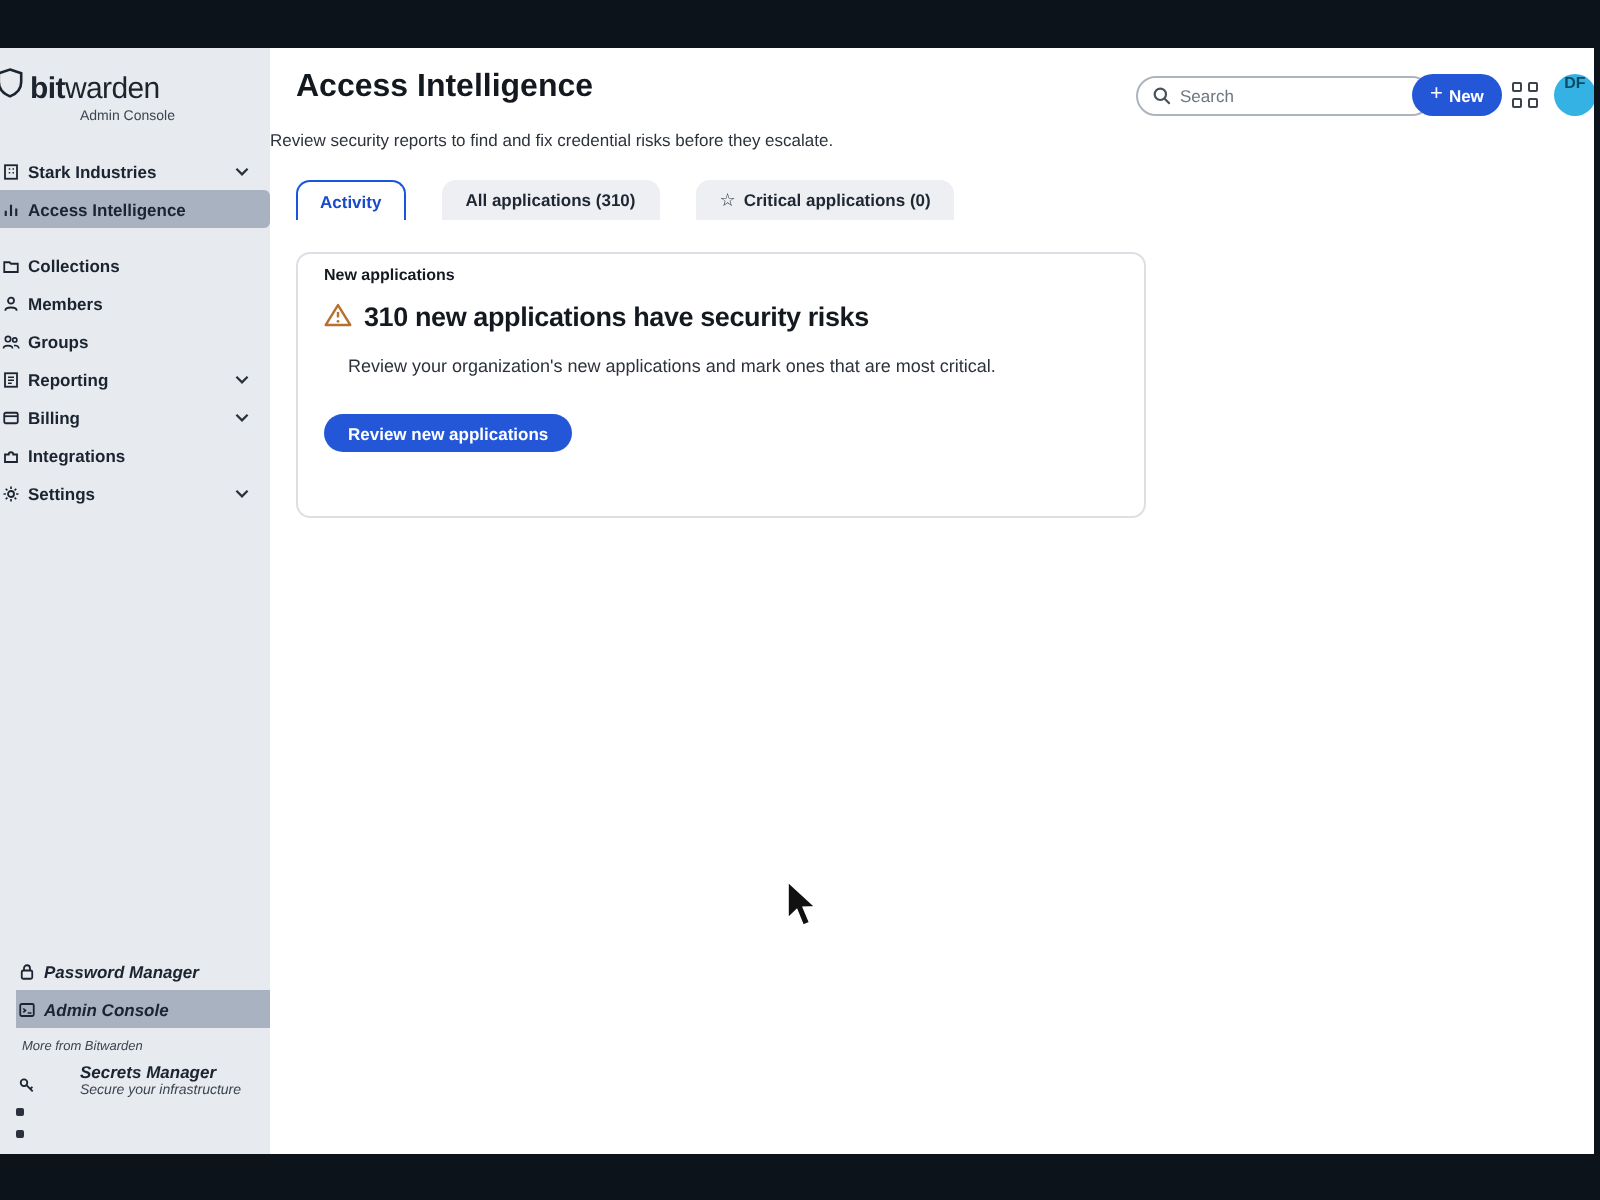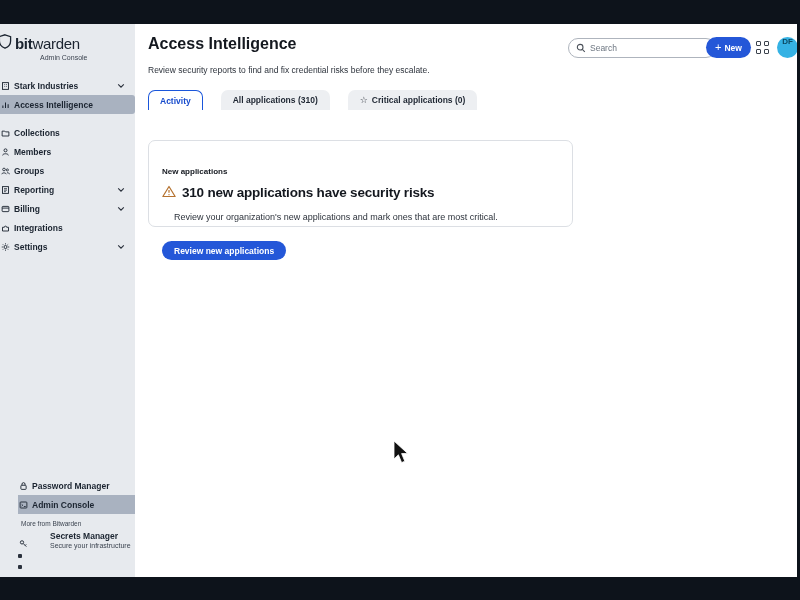--- a/index.html
+++ b/index.html
@@ -29,34 +29,34 @@
   .nav { position:absolute; left:0; top:52px; width:135px; }
   .nav-item {
     position:relative; display:flex; align-items:center;
     height:19px; padding-left:14px; font-size:8.5px; font-weight:bold;
     color:#1b2430; cursor:pointer;
   }
   .nav-item .nv-icon { position:absolute; left:1px; top:50%; transform:translateY(-50%); display:flex; }
   .nav-item.sel { background:#a9b2c0; border-radius:0 3px 3px 0; }
   .nav-item .chev { position:absolute; right:10px; top:50%; transform:translateY(-50%); display:flex; }
   .nav-gap { height:9px; }
-  .sb-bottom { position:absolute; left:18px; bottom:0; width:135px; }
+  .sb-bottom { position:absolute; left:8px; bottom:0; width:135px;font-style:italic; }
   .more-label { font-size:6.5px; color:#3c4450; padding-left:3px; margin:6px 0 2px; }
   .secrets { position:relative; padding:2px 0 2px 32px; }
   .secrets .nv-icon { position:absolute; left:1px; top:5px; }
   .secrets-title { font-size:8.5px; font-weight:bold; color:#1b2430; }
   .secrets-sub { font-size:7px; color:#3c4450; margin-top:1px; }
   .clip-dots { height:26px; position:relative; }
   .clip-dots i { position:absolute; left:0; width:4px; height:4px; background:#2a313c; border-radius:1px; }
   .clip-dots i:nth-child(1){ top:3px; }
   .clip-dots i:nth-child(2){ top:14px; }
   
   .main { position:absolute; left:135px; top:0; width:662px; height:553px; background:#fff; }
   .page-title { position:absolute; left:13px; top:11px; font-size:16px; font-weight:bold; color:#14181f; }
-  .page-sub { position:absolute; left:13px; top:41px; font-size:8.5px; color:#2d333c; }
+  .page-sub { position:absolute; left:0; top:41px; font-size:8.5px; color:#2d333c; }
   .search-box {
     position:absolute; left:433px; top:14px; width:148px; height:20px;
     border:1px solid #aeb4bd; border-radius:10px; background:#fff;
     display:flex; align-items:center; padding:0 7px;
   }
   .search-box input {
     border:none; outline:none; flex:1; font-size:8.5px; margin-left:4px;
     font-family:inherit; color:#1b2430; background:transparent; min-width:0;
   }
   .search-box input::placeholder { color:#6d7681; }
@@ -89,22 +89,22 @@
     font-size:8.5px; font-weight:bold; border-radius:7px 7px 0 0;
     background:#edeff2; color:#1f2733; cursor:pointer; border:1px solid transparent;
   }
   .tab.active {
     background:#fff; color:#174bcc;
     border:1.5px solid #1a56db; border-bottom:none;
   }
   .tab .star { font-size:9px; font-weight:normal; color:#2d333c; line-height:1; }
   
   .card {
-    position:absolute; left:13px; top:116px; width:425px; height:87px;
-    border:1px solid #dcdfe4; border-radius:7px; background:#fff; padding:26px 13px;
+    position:absolute; left:13px; top:102px; width:425px; height:133px;
+    border:1px solid #dcdfe4; border-radius:7px; background:#fff; padding:6px 13px;
   }
   .card-eyebrow { font-size:8px; font-weight:bold; color:#14181f; }
   .card-head { display:flex; align-items:flex-start; gap:6px; margin-top:9px; }
   .card-heading { font-size:13.5px; font-weight:bold; color:#14181f; letter-spacing:-0.2px; }
   .card-desc { font-size:9px; color:#2d333c; margin-top:12px;margin-left:12px; }
   .btn-review {
     margin-top:19px; height:19px; padding:0 12px; background:#2457d8;
     border:none; border-radius:10px; color:#fff; font-size:8.5px; font-weight:bold;
     cursor:pointer; font-family:inherit; display:inline-flex; align-items:center;
   }

